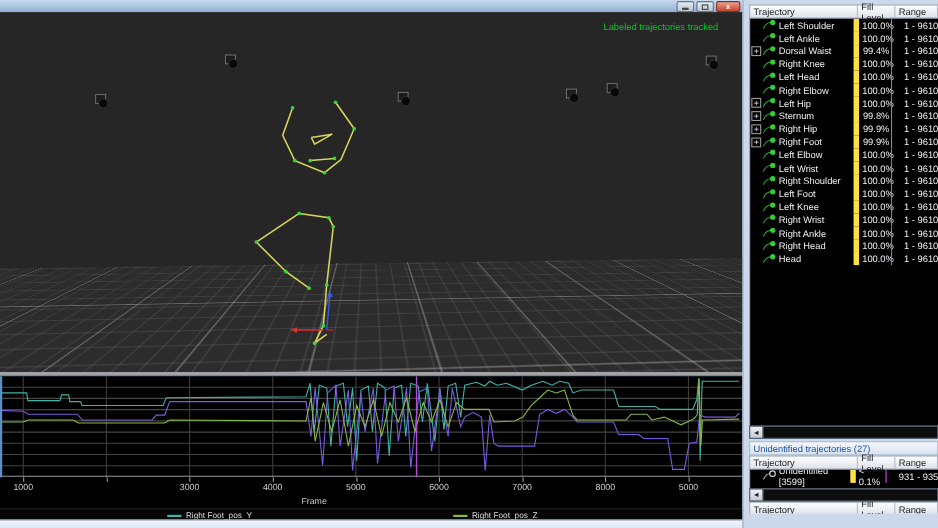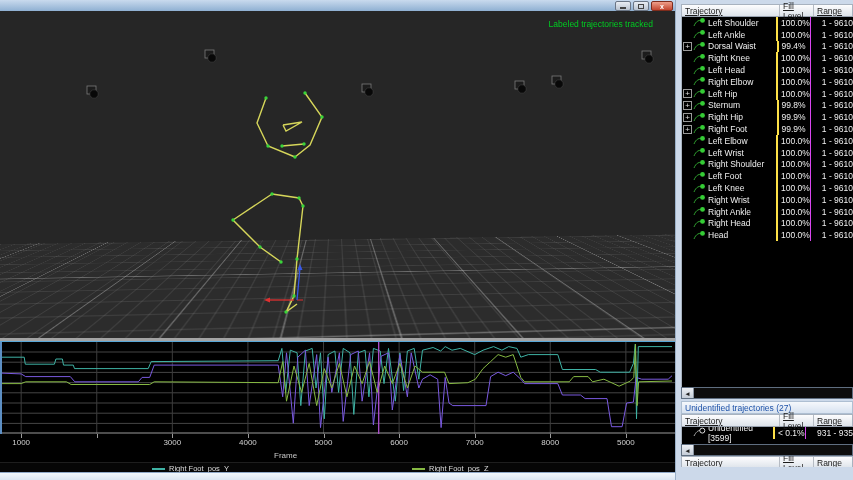--- a/index.html
+++ b/index.html
@@ -51,30 +51,30 @@
                 font-size:7.5px;color:#dcdcdc;}
   .legend-dash{display:inline-block;width:13px;height:2px;}
   .bottom-strip{position:absolute;left:0;top:472px;width:675px;height:8px;
                 background:linear-gradient(#f2f7fc,#dbe6f2);border-top:1px solid #8fa8c8;}
 
   
   .rpanel{position:absolute;left:675px;top:0;width:178px;height:480px;
           background:#ccd9ea;border-left:1px solid #9ab0c8;padding:4px 0 0 5px;}
   .thead{display:flex;height:13px;background:linear-gradient(#fdfdfe,#dde3ea);
          border:1px solid #a8b2bf;border-bottom-color:#98a2af;
-         font-size:8.5px;color:#1b1b1b;align-items:center;text-decoration:underline;}
+         font-size:8.5px;color:#1b1b1b;align-items:center;}
   .h-name{width:97px;padding-left:3px;}
   .h-fill{width:34px;padding-left:3px;border-left:1px solid #b6bcc4;align-self:stretch;display:flex;align-items:center;}
   .h-range{flex:1;padding-left:3px;border-left:1px solid #b6bcc4;align-self:stretch;display:flex;align-items:center;}
   .tbody{background:#000;border-left:1px solid #a8b2bf;overflow:hidden;}
   .tbody.main{height:370px;}
   .tbody.unid{height:17px;}
   .trow{display:flex;height:11.8px;align-items:center;color:#efefef;font-size:8.5px;cursor:default;}
   .cell-name{width:97px;display:flex;align-items:center;overflow:hidden;}
-  .cell-fill{width:34px;padding-left:3px;border-left:2px solid #fde047;align-self:stretch;display:flex;align-items:center;}
+  .cell-fill{width:34px;padding-left:3px;border-left:5px solid #fde047;align-self:stretch;display:flex;align-items:center;}
   .cell-range{flex:1;padding-left:11px;border-left:1px solid #d946ef;align-self:stretch;display:flex;align-items:center;white-space:nowrap;}
   .expander{flex:0 0 9px;height:9px;margin:0 1px 0 1px;border:1px solid #9a9a9a;
             color:#e0e0e0;font-size:8px;line-height:7px;text-align:center;}
   .ticon{flex:0 0 14px;height:11px;margin-right:1px;}
   .hscroll{display:flex;height:12px;background:#0d0d0d;border:1px solid #5f6e80;align-items:stretch;}
   .sbtn{width:12px;background:linear-gradient(#eef1f6,#c4ccd7);border-right:1px solid #8a94a2;
         color:#222;font-size:6.5px;display:flex;align-items:center;justify-content:center;cursor:pointer;}
   .sect-hdr{height:13px;margin-top:2px;background:linear-gradient(#f5f8fc,#d7e2f0);
             border:1px solid #aebfd2;color:#1e52a8;font-size:8.5px;padding:1px 0 0 3px;cursor:pointer;}
   .disc-head-clip{height:11px;overflow:hidden;}

